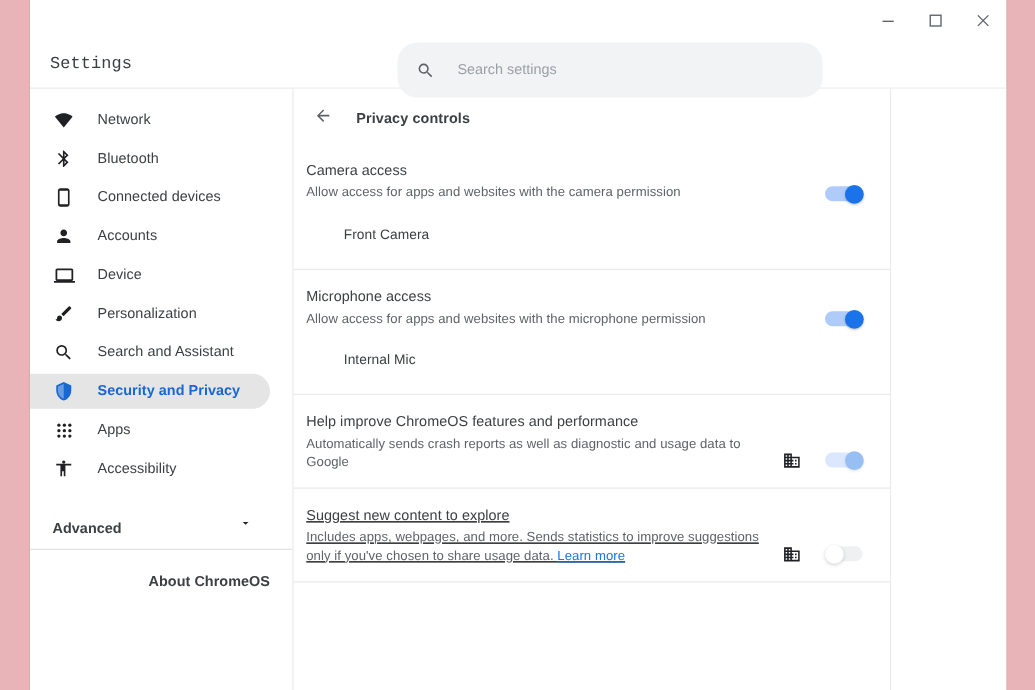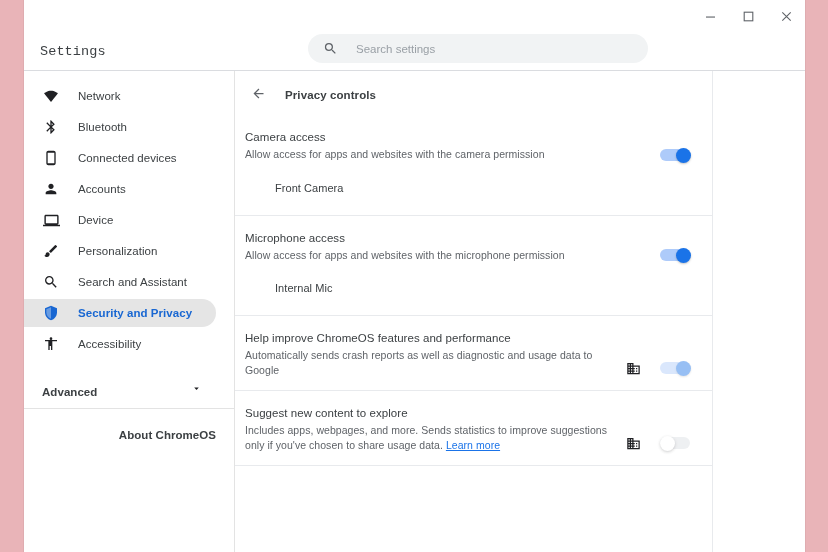--- a/index.html
+++ b/index.html
@@ -58,24 +58,24 @@
     position: relative;
   }
   .header-title {
     font-size: 13.5px;
     color: #3c4043;
     letter-spacing: 0.1px;
     font-family: Liberation Mono, monospace;
   }
   .searchbox {
     position: absolute;
-    left: 284px;
+    left: 294px;
     top: 2px;
     width: 340px;
-    height: 29px;
+    height: 44px;
     background: #f1f3f4;
     border-radius: 16px;
     display: flex;
     align-items: center;
     padding: 0 14px;
     cursor: text;
   }
   .searchbox .s-icon {
     width: 16px;
     height: 16px;
@@ -209,21 +209,21 @@
   }
   .subpage-title {
     font-size: 11.5px;
     color: #3c4043;
     margin-left: 16px;
     letter-spacing: 0.1px;
   }
 
   
   .section { border-bottom: 1px solid #e8eaed; }
-  .section.last { border-bottom: 1px solid #e8eaed; }
+  .section.last { border-bottom: 1px solid #e8eaed; text-decoration: underline; }
 
   .row {
     display: flex;
     align-items: flex-end;
     padding: 14px 18px 13px 10px;
     min-height: 40px;
   }
   .row-text { flex: 1 1 auto; min-width: 0; padding-top: 1px; }
   .row-title {
     font-size: 11.5px;
@@ -405,20 +405,36 @@
       <div class="nav-item active">
         <span class="nav-icon">
           <svg width="16" height="16" viewBox="0 0 24 24">
               <path d="M12 1 3 5v6c0 5.55 3.84 10.74 9 12 5.16-1.26 9-6.45 9-12V5l-9-4z" fill="#1967d2"></path>
               <path d="M12 3.2 5 6.3V11c0 4.4 2.9 8.6 7 9.8V3.2z" fill="#ffffff" opacity="0.35"></path>
             </svg>
         </span>
         <span class="nav-label">Security and Privacy</span>
       </div>
 
+      <div class="nav-item">
+        <span class="nav-icon">
+          <svg width="15" height="15" viewBox="0 0 24 24" fill="#202124">
+            <circle cx="5" cy="5" r="2.1"></circle>
+              <circle cx="12" cy="5" r="2.1"></circle>
+              <circle cx="19" cy="5" r="2.1"></circle>
+            <circle cx="5" cy="12" r="2.1"></circle>
+              <circle cx="12" cy="12" r="2.1"></circle>
+              <circle cx="19" cy="12" r="2.1"></circle>
+            <circle cx="5" cy="19" r="2.1"></circle>
+              <circle cx="12" cy="19" r="2.1"></circle>
+              <circle cx="19" cy="19" r="2.1"></circle>
+          </svg>
+        </span>
+        <span class="nav-label">Apps</span>
+      </div>
 
       <div class="nav-item">
         <span class="nav-icon">
           <svg width="16" height="16" viewBox="0 0 24 24">
               <circle cx="12" cy="4" r="2" fill="#202124"></circle>
               <path d="M19 8h-5v13h-2v-6h-2v6H8V8H3V6h18v2z" fill="#202124"></path>
             </svg>
         </span>
         <span class="nav-label">Accessibility</span>
       </div>

